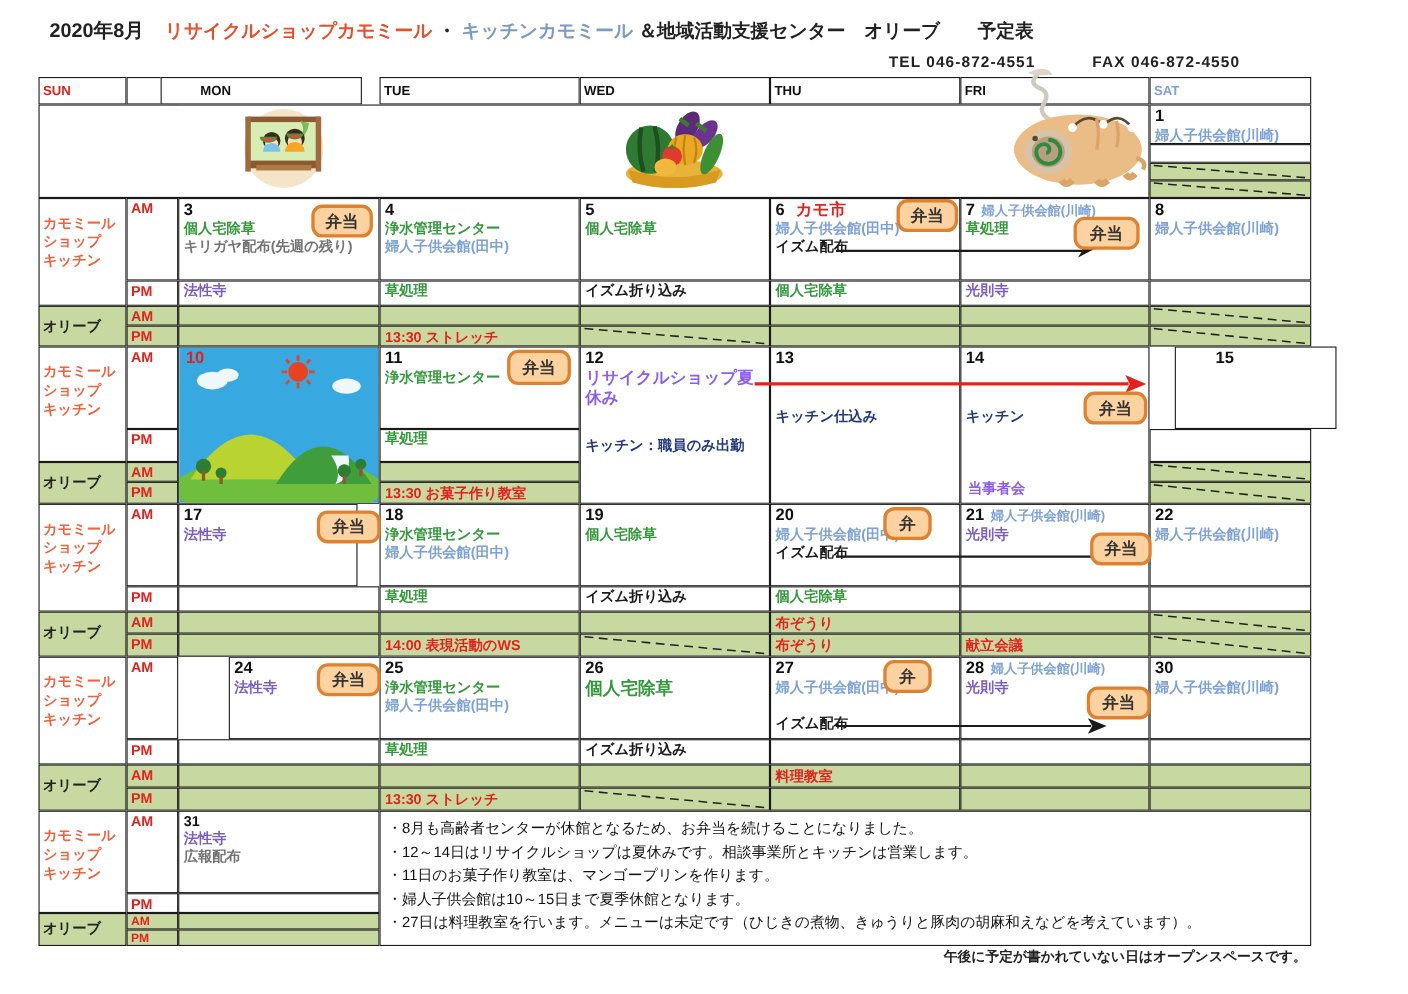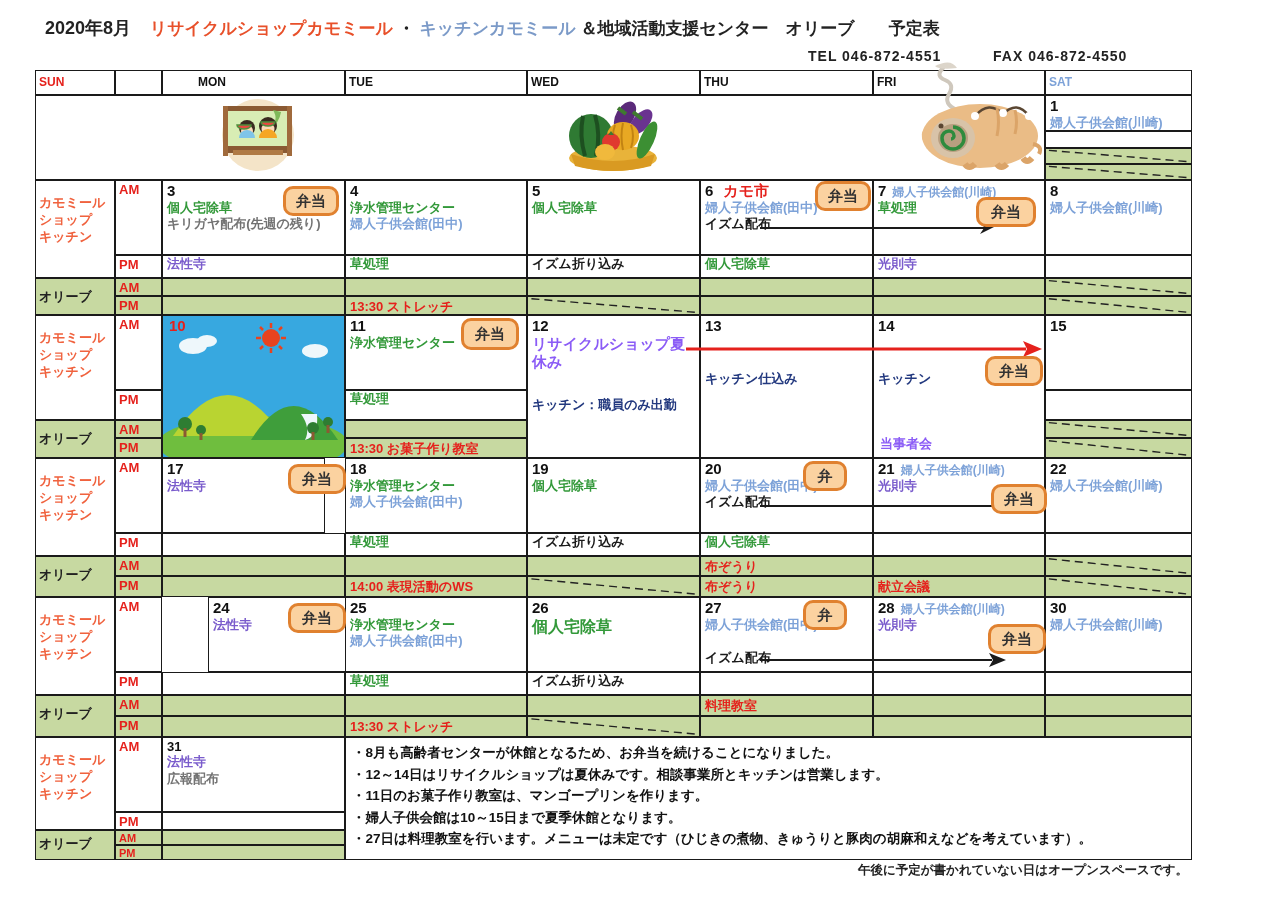--- a/index.html
+++ b/index.html
@@ -29,21 +29,21 @@
   .c-magenta{color:#737373;}
   .c-red{color:#8b5cf6;}
   .c-navy{color:#23397f;}
   .c-black{color:#1a1a1a;}
   .venue-inline{font-size:12px;font-weight:bold;color:#7da2d8;margin-left:6px;}
   .event-inline{font-size:15px;font-weight:bold;color:#e5211c;margin-left:10px;}
   .badge{position:absolute;box-sizing:border-box;background:#fbd2a0;border:3px solid #e0812f;
          border-radius:10px;font-size:15px;font-weight:bold;color:#333;text-align:center;
          display:flex;align-items:center;justify-content:center;z-index:6;}
   .olv-txt{font-size:13px;font-weight:bold;color:#e5211c;padding:1px 0 0 4px;white-space:nowrap;}
-  .notes{font-size:13.5px;font-weight:bold;color:#111;line-height:1.6;padding:4px 6px;}
+  .notes{font-size:13.5px;font-weight:normal;color:#111;line-height:1.6;padding:4px 6px;}
   .footer{font-size:12.5px;font-weight:bold;color:#222;white-space:nowrap;}
   .arrow-svg{position:absolute;z-index:5;overflow:visible;}
   .big{font-size:16px;}
 </style>
 </head>
 <body>
 
 <div class="page">
 
   <div class="abs title" style="left:45px;top:16px;">
@@ -55,21 +55,21 @@
   </div>
 
   <div class="abs contact" style="left:808px;top:48px;">
     <span>TEL 046-872-4551</span>
     <span style="display:inline-block;width:42px;"></span>
     <span>FAX 046-872-4550</span>
   </div>
 
   <div class="cell hdr hdr-sun" style="left:35px;top:70px;width:80px;height:25px;">SUN</div>
   <div class="cell" style="left:115px;top:70px;width:47px;height:25px;"></div>
-  <div class="cell hdr" style="left:162px;top:70px;width:183px;height:25px;padding-left:35px;">MON</div>
+  <div class="cell hdr" style="left:146px;top:70px;width:183px;height:25px;padding-left:35px;">MON</div>
   <div class="cell hdr" style="left:345px;top:70px;width:182px;height:25px;">TUE</div>
   <div class="cell hdr" style="left:527px;top:70px;width:173px;height:25px;">WED</div>
   <div class="cell hdr" style="left:700px;top:70px;width:173px;height:25px;">THU</div>
   <div class="cell hdr" style="left:873px;top:70px;width:172px;height:25px;">FRI</div>
   <div class="cell hdr hdr-sat" style="left:1045px;top:70px;width:147px;height:25px;">SAT</div>
 
   <div class="cell" style="left:35px;top:95px;width:1010px;height:85px;"></div>
 
   <svg class="abs" style="left:213px;top:98px;z-index:3;" width="90" height="74" viewBox="0 0 90 74">
     <circle cx="45" cy="37" r="36" fill="#f4e4c8"></circle>
@@ -301,21 +301,21 @@
   <div class="cell" style="left:700px;top:315px;width:173px;height:143px;">
     <div class="num">13</div>
     <div class="ln c-navy" style="margin-top:36px;">キッチン仕込み</div>
   </div>
   <div class="cell" style="left:873px;top:315px;width:172px;height:143px;">
     <div class="num">14</div>
     <div class="ln c-navy" style="margin-top:36px;">キッチン</div>
     <div class="ln c-red" style="position:absolute;left:2px;bottom:4px;">当事者会</div>
   </div>
 
-  <div class="cell" style="left:1045px;top:315px;width:147px;height:75px;">
+  <div class="cell" style="left:1068px;top:315px;width:147px;height:75px;padding-left:32px;">
     <div class="num">15</div>
   </div>
   <div class="cell" style="left:1045px;top:390px;width:147px;height:30px;"></div>
   <div class="cell green" style="left:1045px;top:420px;width:147px;height:18px;">
     <svg class="hatch-svg" viewBox="0 0 100 100" preserveAspectRatio="none">
         <line x1="2" y1="10" x2="98" y2="90" stroke="#222" stroke-width="1.4" stroke-dasharray="8 5" vector-effect="non-scaling-stroke"></line>
       </svg>
   </div>
   <div class="cell green" style="left:1045px;top:438px;width:147px;height:20px;">
     <svg class="hatch-svg" viewBox="0 0 100 100" preserveAspectRatio="none">

